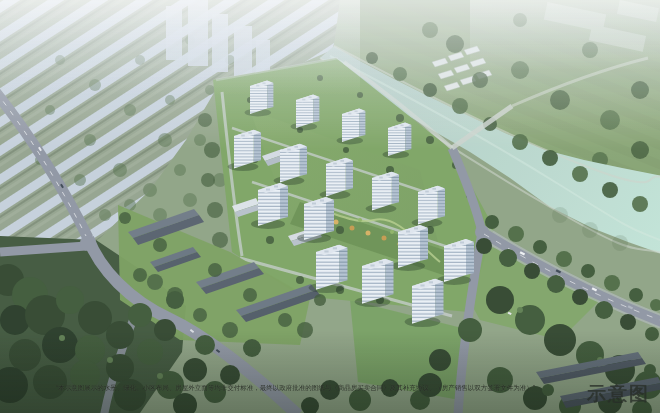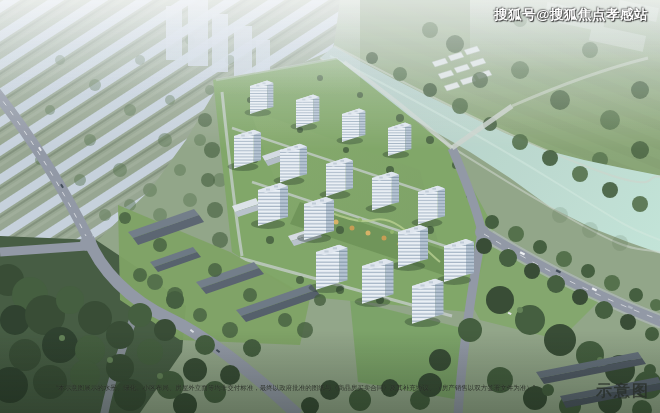--- a/index.html
+++ b/index.html
@@ -5,21 +5,21 @@
   html,body{margin:0;padding:0;background:#1c1c1c}
   .stage{position:relative;width:660px;height:413px;overflow:hidden;
          font-family:"Liberation Sans","DejaVu Sans",sans-serif;background:#8fa383}
   .stage svg{position:absolute;left:0;top:0}
   .wm-top{position:absolute;top:6px;right:12px;color:#ffffff;font-size:13.5px;font-weight:bold;
           letter-spacing:.5px;white-space:nowrap;
           text-shadow:0 0 2px rgba(45,45,45,.95),1px 1px 1px rgba(40,40,40,.85),-1px -1px 1px rgba(110,110,110,.6)}
   .wm-disc{position:absolute;top:384px;left:56px;font-size:6.5px;line-height:8px;
            color:rgba(30,34,28,.9);white-space:nowrap;letter-spacing:0;
            text-shadow:0 0 1px rgba(170,175,165,.25)}
-  .wm-label{position:absolute;top:381px;right:10px;font-size:16px;font-weight:bold;
+  .wm-label{position:absolute;top:381px;right:10px;font-size:19px;font-weight:bold;
             color:rgba(40,46,40,.78);letter-spacing:2px}
   .t1{fill:#2e4329}.t2{fill:#3b5633}.t3{fill:#4c6a41}.t4{fill:#5d7d4e}.t5{fill:#243722}
 </style>
 </head>
 <body>
 
 <div class="stage">
 <svg width="660" height="413" viewBox="0 0 660 413">
   <defs>
     <pattern id="cityRows" patternUnits="userSpaceOnUse" width="26" height="24" patternTransform="rotate(-33)">
@@ -404,16 +404,15 @@
 
   <g>
     <rect x="0" y="0" width="660" height="150" fill="url(#hz)"></rect>
     <rect x="0" y="0" width="360" height="95" fill="url(#hz)" opacity=".85"></rect>
     <rect x="470" y="0" width="190" height="70" fill="url(#hz)" opacity=".7"></rect>
     <rect width="660" height="413" fill="#c3d0dd" opacity=".08"></rect>
     <rect x="0" y="330" width="660" height="83" fill="url(#vg)"></rect>
   </g>
 </svg>
 
-<div class="wm-top">搜狐号@搜狐焦点孝感站</div>
 <div class="wm-disc">“本示意图展示的水景、绿化、小区布局、房屋外立面等均非交付标准，最终以政府批准的图纸与《商品房买卖合同》及其补充协议、（房产销售以双方签署文件为准）”</div>
 <div class="wm-label">示意图</div>
 </div>
 
 </body></html>

